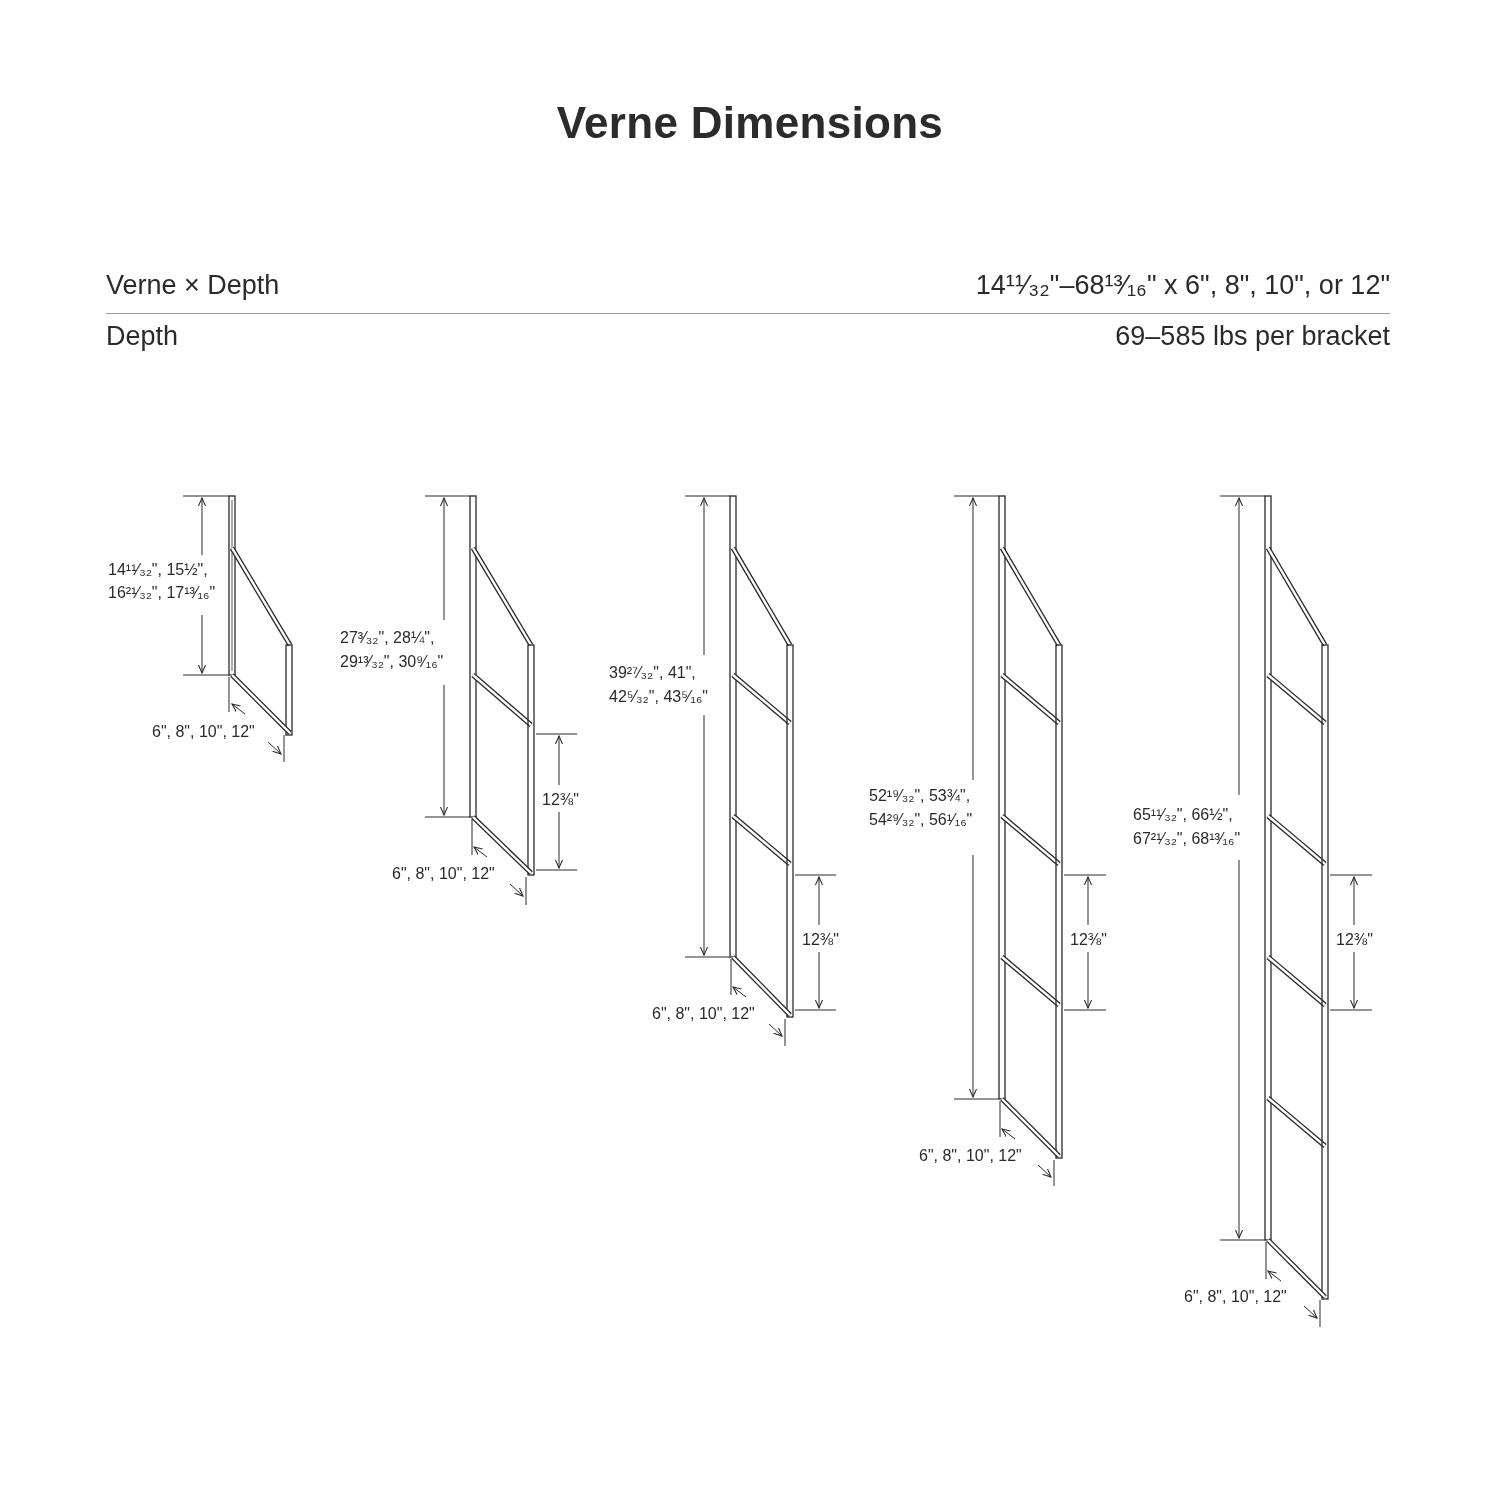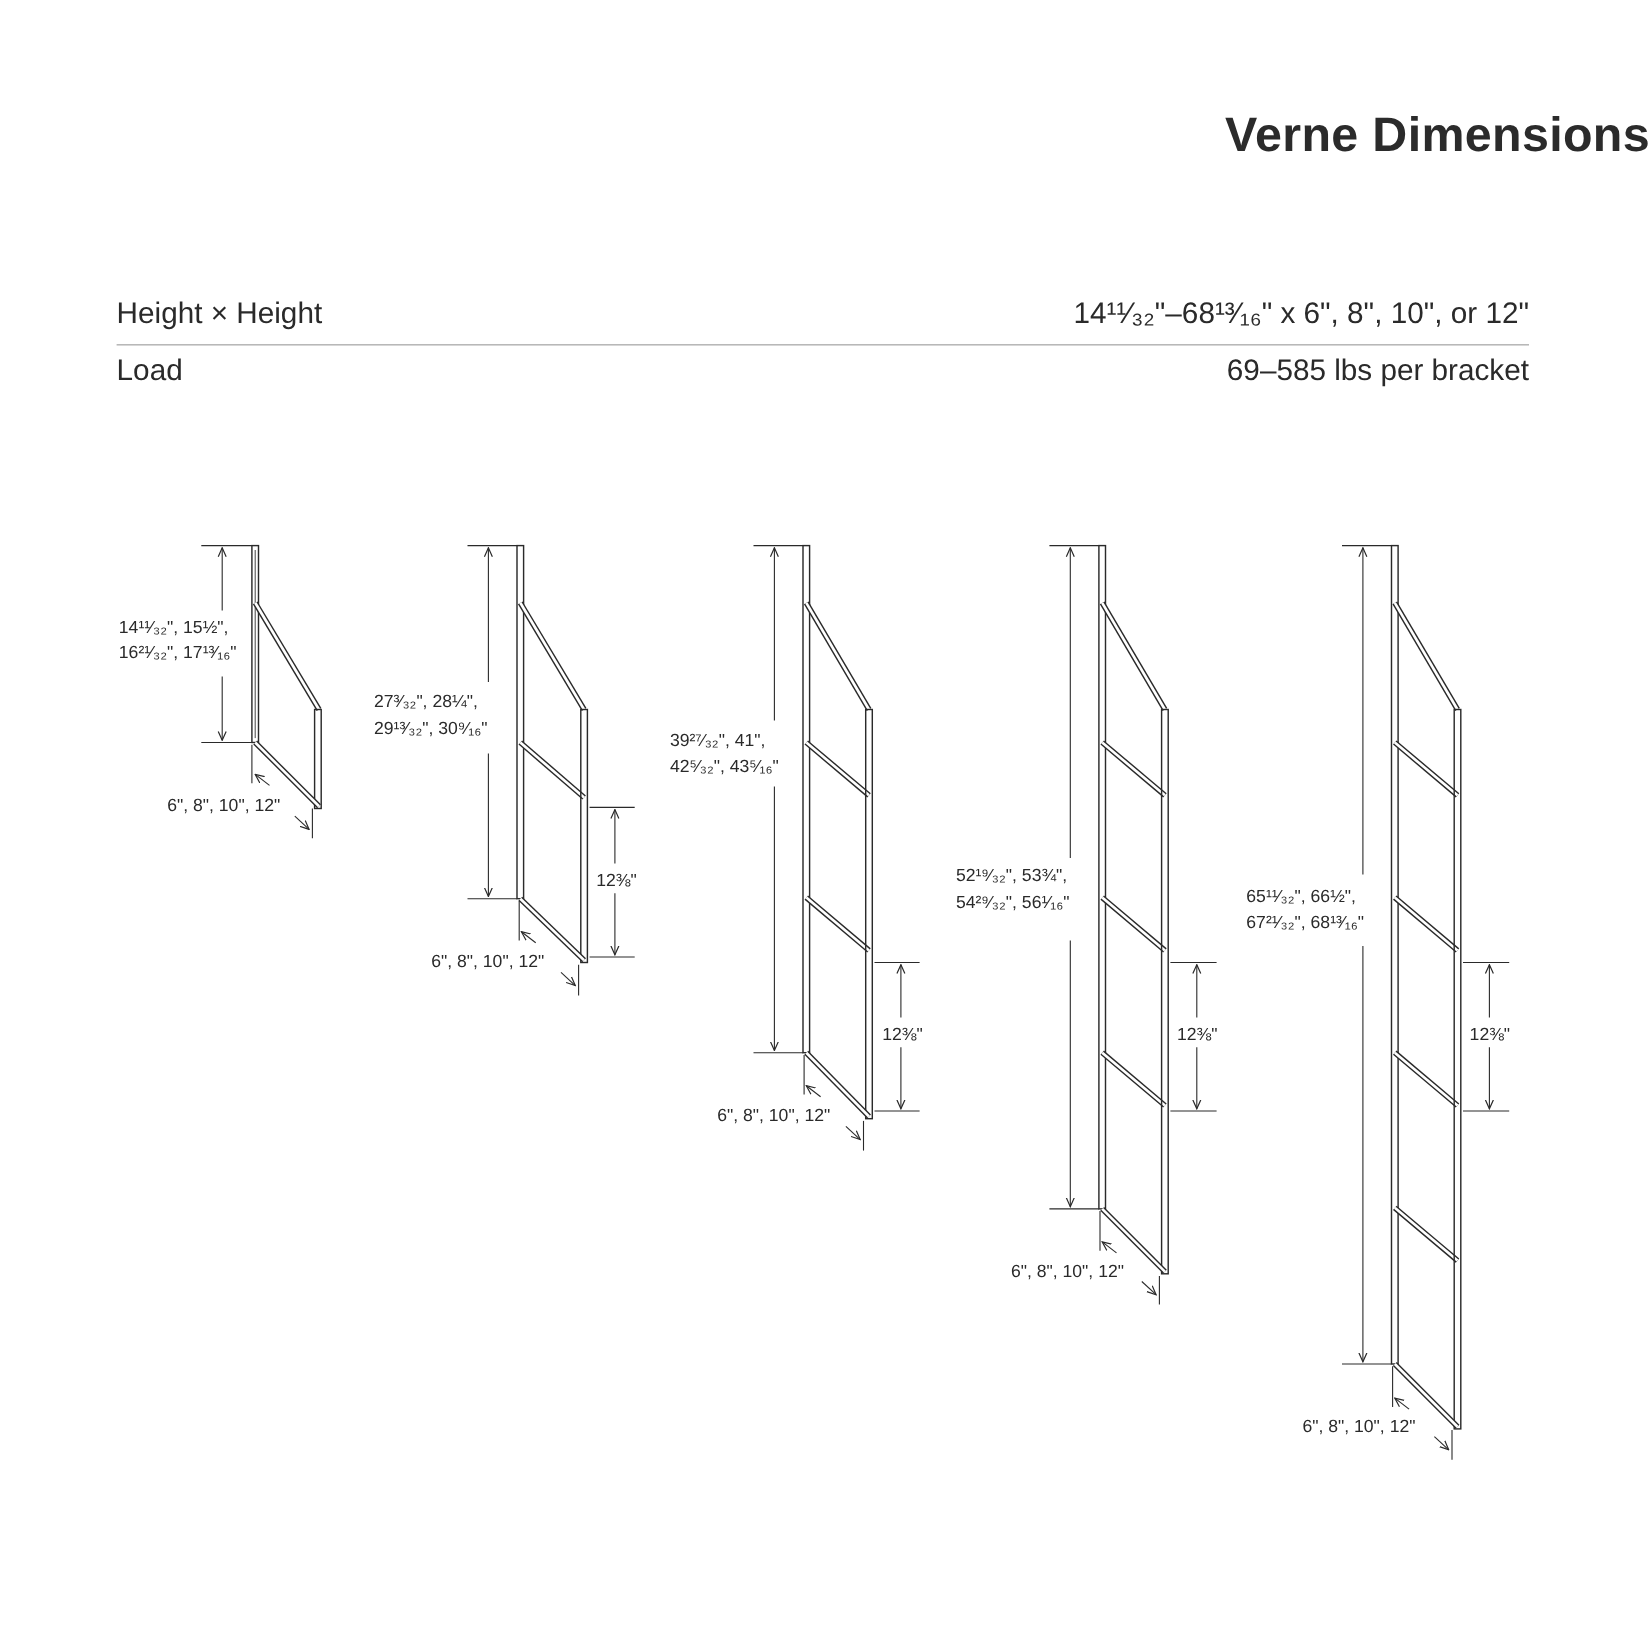--- a/index.html
+++ b/index.html
@@ -1,40 +1,40 @@
 <!DOCTYPE html>
 <html><head>
 <meta charset="utf-8">
 <style>
   html, body { margin: 0; padding: 0; background: #ffffff; }
   body { width: 1500px; height: 1500px; position: relative; overflow: hidden;
          font-family: "Liberation Sans", "DejaVu Sans", sans-serif; color: #2a2a2a; }
-  .title { position: absolute; top: 98px; left: 0; width: 1500px; text-align: right;
+  .title { position: absolute; top: 98px; left: 0; width: 1500px; text-align: center;
            font-size: 44px; font-weight: bold; letter-spacing: 0.3px; color: #2b2b2b; }
   .spec-row { position: absolute; left: 106px; width: 1284px; height: 40px; font-size: 27px; }
   .spec-row .lbl { position: absolute; left: 0; top: 0; }
   .spec-row .val { position: absolute; right: 0; top: 0; }
   .row1 { top: 270px; }
   .row2 { top: 321px; }
   .divider { position: absolute; left: 106px; top: 313px; width: 1284px; height: 1px; background: #9a9a9a; }
   svg.drawing { position: absolute; left: 0; top: 0; }
   .dimtxt { font-family: "Liberation Sans", "DejaVu Sans", sans-serif; font-size: 16px; fill: #2a2a2a; }
 </style>
 </head>
 <body>
 
 <div class="title">Verne Dimensions</div>
 
 <div class="spec-row row1">
-  <span class="lbl">Height × Height</span>
+  <span class="lbl">Verne × Depth</span>
   <span class="val">14¹¹⁄₃₂"–68¹³⁄₁₆" x 6", 8", 10", or 12"</span>
 </div>
 <div class="divider"></div>
 <div class="spec-row row2">
-  <span class="lbl">Load</span>
+  <span class="lbl">Depth</span>
   <span class="val">69–585 lbs per bracket</span>
 </div>
 
 <svg class="drawing" width="1500" height="1500" viewBox="0 0 1500 1500">
   <defs>
     <marker id="ah" viewBox="0 0 10 10" refX="9" refY="5" markerWidth="9" markerHeight="9" orient="auto-start-reverse">
       <path d="M0,1 L9,5 L0,9" fill="none" stroke="#2a2a2a" stroke-width="1.2"></path>
     </marker>
   </defs>
 

